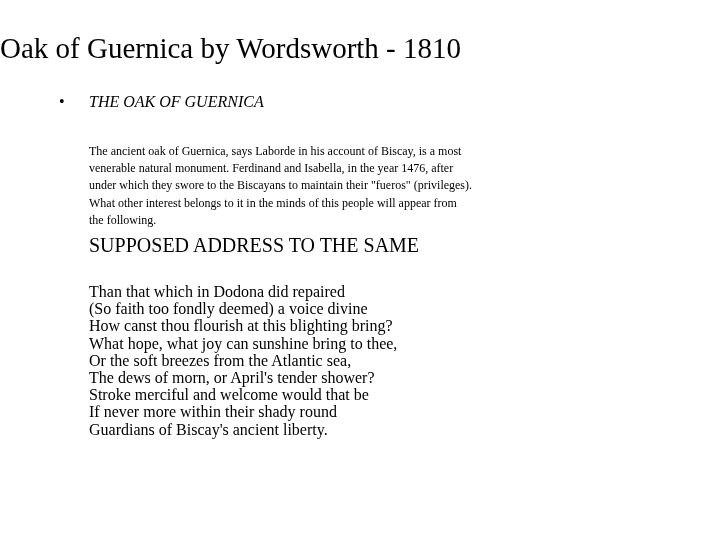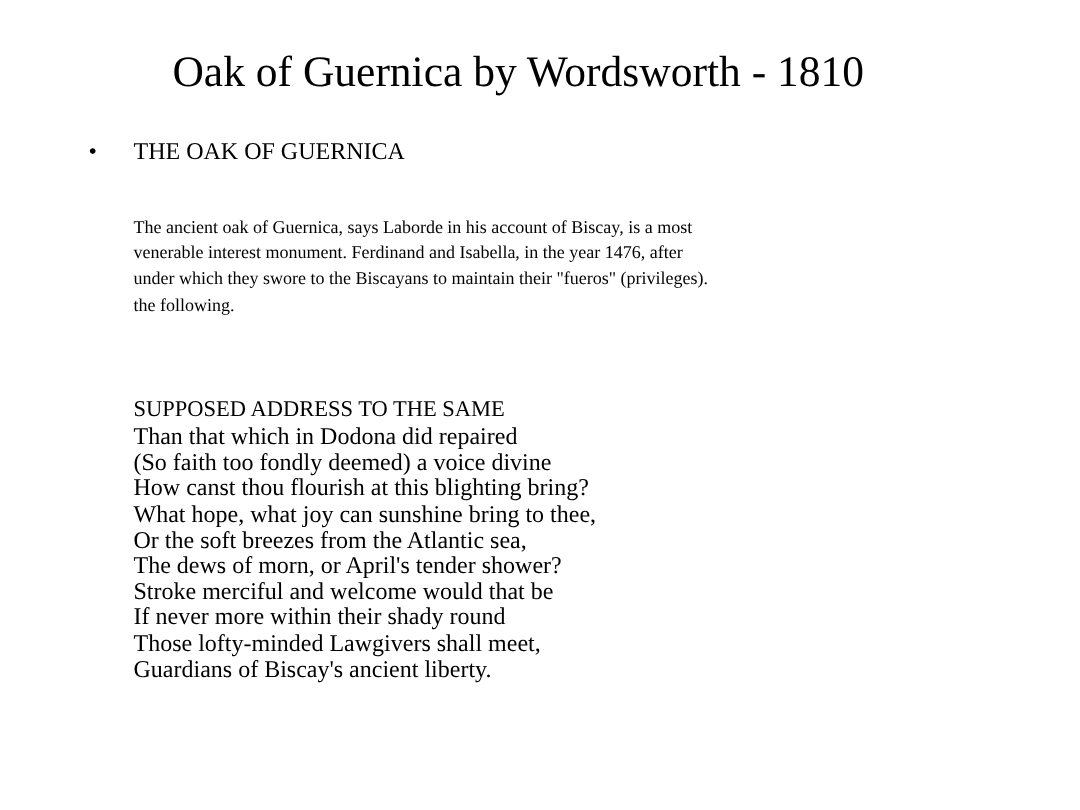--- a/index.html
+++ b/index.html
@@ -13,57 +13,58 @@
       position: relative;
       overflow: hidden;
       font-family: "Liberation Serif", "DejaVu Serif", serif;
       color: #000000;
     }
     .slide-title {
       position: absolute;
       left: 0;
       top: 30px;
       width: 576px;
-      text-align: right;
+      text-align: left;
       font-size: 29px;
       line-height: 36px;
       white-space: nowrap;
     }
     .bullet {
       position: absolute;
       left: 59px;
       top: 93px;
       font-size: 16px;
       line-height: 18px;
     }
     .bullet-heading {
       position: absolute;
       left: 89px;
       top: 93px;
       font-size: 16px;
       line-height: 18px;
       white-space: nowrap;
+      font-style: italic;
     }
     .para {
       position: absolute;
       left: 89px;
       top: 143px;
       width: 620px;
       font-size: 12px;
       line-height: 17.2px;
     }
     .para .line {
       display: block;
       white-space: nowrap;
     }
     .subheading {
       position: absolute;
       left: 89px;
-      top: 264px;
-      font-size: 15px;
+      top: 236px;
+      font-size: 20px;
       line-height: 18px;
       white-space: nowrap;
     }
     .poem {
       position: absolute;
       left: 89px;
       top: 283px;
       font-size: 16px;
       line-height: 17.2px;
     }
@@ -75,31 +76,31 @@
 </head>
 <body>
 
 <div class="slide-title">Oak of Guernica by Wordsworth - 1810</div>
 
 <div class="bullet">•</div>
 <div class="bullet-heading">THE OAK OF GUERNICA</div>
 
 <div class="para">
   <span class="line">The ancient oak of Guernica, says Laborde in his account of Biscay, is a most</span>
-  <span class="line">venerable interest monument. Ferdinand and Isabella, in the year 1476, after</span>
+  <span class="line">venerable natural monument. Ferdinand and Isabella, in the year 1476, after</span>
   <span class="line">under which they swore to the Biscayans to maintain their "fueros" (privileges).</span>
+  <span class="line">What other interest belongs to it in the minds of this people will appear from</span>
   <span class="line">the following.</span>
 </div>
 
 <div class="subheading">SUPPOSED ADDRESS TO THE SAME</div>
 
 <div class="poem">
   <span class="line">Than that which in Dodona did repaired</span>
   <span class="line">(So faith too fondly deemed) a voice divine</span>
   <span class="line">How canst thou flourish at this blighting bring?</span>
   <span class="line">What hope, what joy can sunshine bring to thee,</span>
   <span class="line">Or the soft breezes from the Atlantic sea,</span>
   <span class="line">The dews of morn, or April's tender shower?</span>
   <span class="line">Stroke merciful and welcome would that be</span>
   <span class="line">If never more within their shady round</span>
-  <span class="line">Those lofty-minded Lawgivers shall meet,</span>
   <span class="line">Guardians of Biscay's ancient liberty.</span>
 </div>
 
 </body></html>

